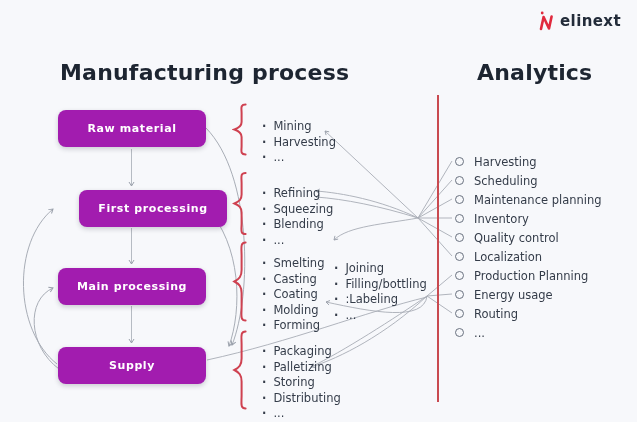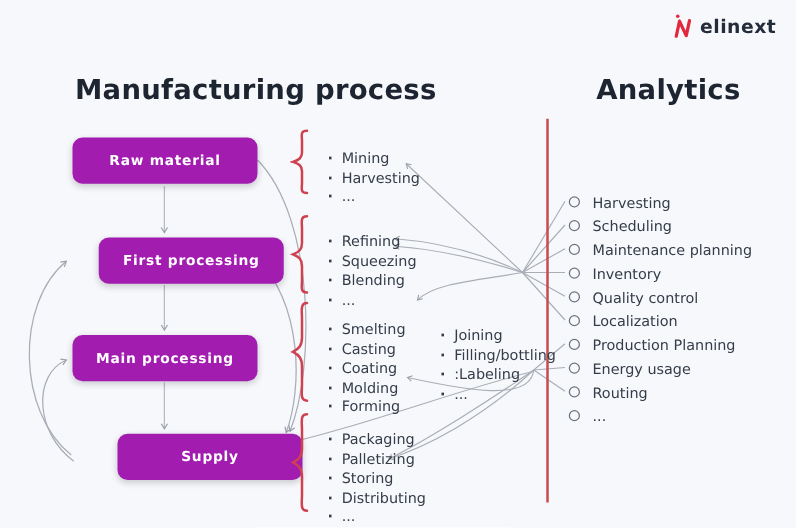--- a/index.html
+++ b/index.html
@@ -18,29 +18,29 @@
   .logo-text { font-size:15px; font-weight:bold; color:#232c3a; letter-spacing:0.4px; }
 
   .stage {
     position:absolute; left:58px; width:148px; height:37px;
     background:#a21caf; border-radius:8px;
     color:#ffffff; font-size:11px; font-weight:bold; letter-spacing:0.6px;
     display:flex; align-items:center; justify-content:center;
     box-shadow:0 2px 5px rgba(25,31,44,0.20);
     white-space:nowrap;
   }
-  .s1 { top:110px; } .s2 { top:190px;margin-left:21px; } .s3 { top:268px; } .s4 { top:347px;margin-left:36px; }
+  .s1 { top:110px; } .s2 { top:190px;margin-left:21px; } .s3 { top:268px; } .s4 { top:347px; }
 
   ul.group { position:absolute; margin:12px; padding:0; list-style:none; font-size:11.5px; color:#343c49; }
   ul.group li { line-height:15.5px; white-space:nowrap; }
   ul.group li::before { content:"·"; margin-right:7px; color:#343c49; font-weight:bold; }
   .g1 { left:250px; top:107px; }
   .g2 { left:250px; top:174px; }
   .g3 { left:250px; top:244px; }
-  .g4 { left:340px; top:249px; }
+  .g4 { left:322px; top:249px; }
   .g5 { left:250px; top:332px; }
 
   .brace { position:absolute; }
 
   .redline { position:absolute; left:437px; top:95px; width:1.5px; height:307px; background:#c94a50; }
 
   ul.analytics-list { position:absolute; left:455px; top:152px; margin:0; padding:0; list-style:none; font-size:11.5px; color:#343c49; }
   ul.analytics-list li { height:19px; display:flex; align-items:center; white-space:nowrap; }
   .ring { width:7px; height:7px; border:1.2px solid #6a7280; border-radius:50%; margin-right:10px; background:#f7f8fb; flex:0 0 auto; }
 </style>

